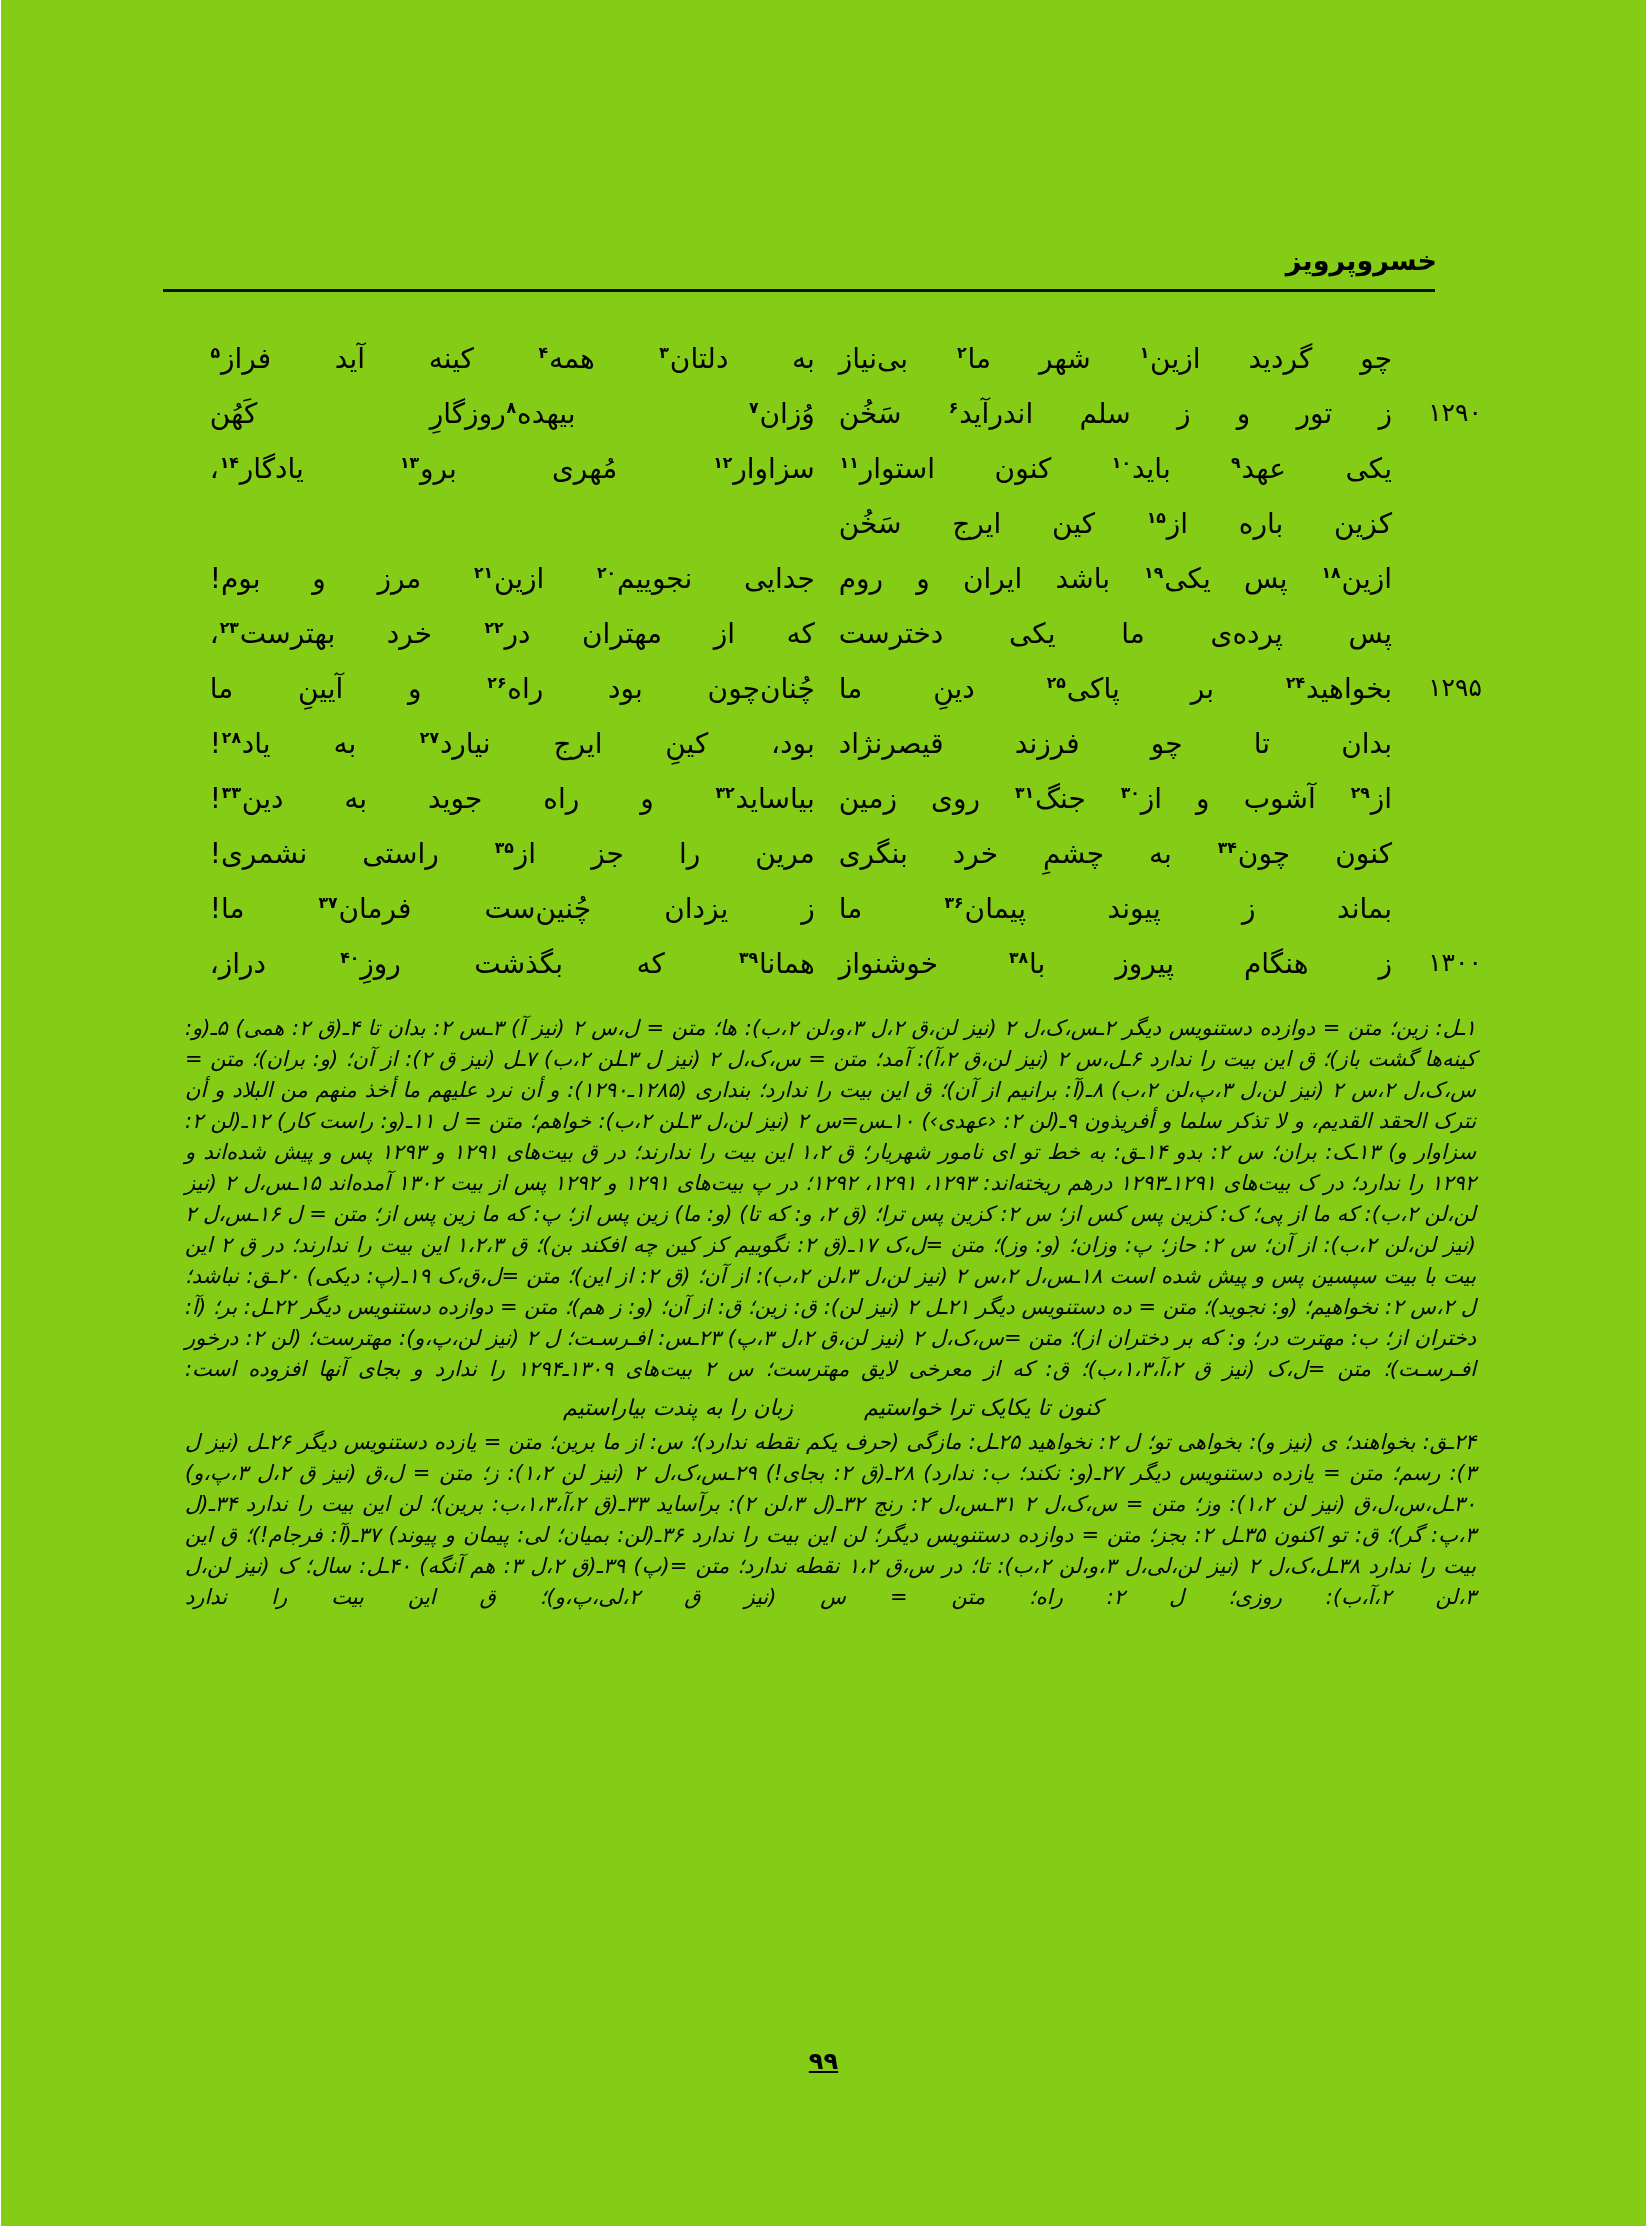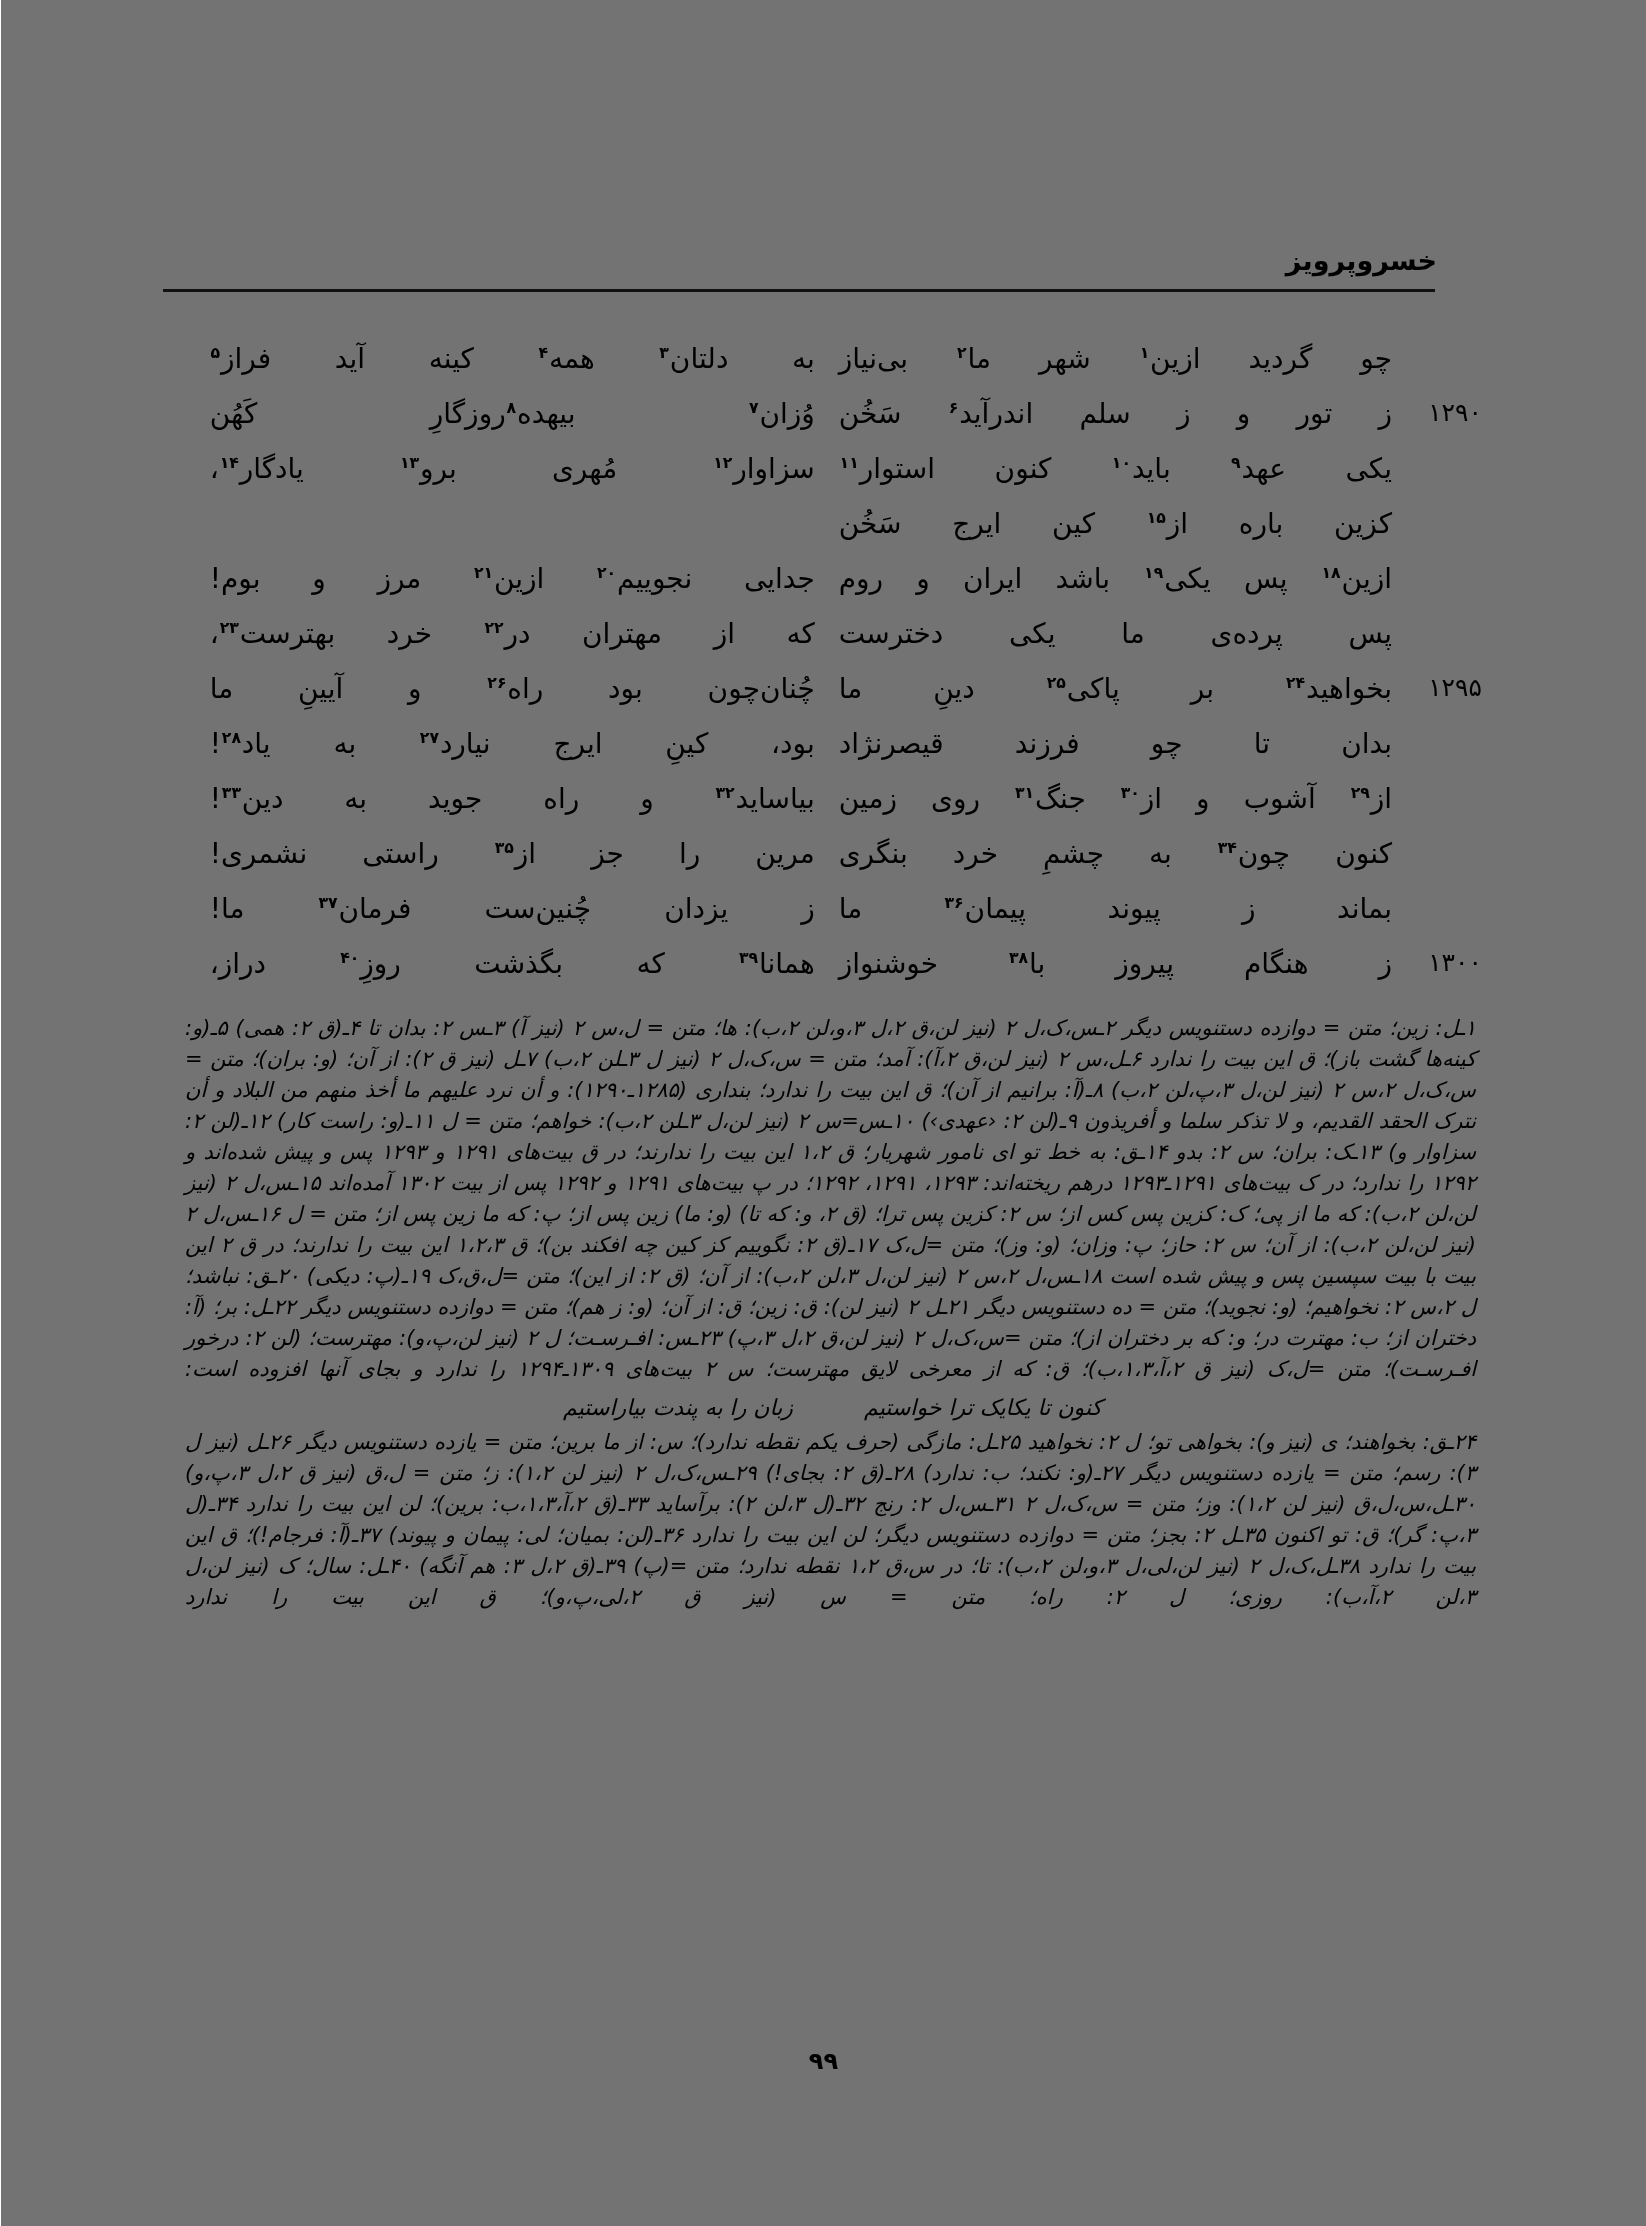--- a/index.html
+++ b/index.html
@@ -12,21 +12,21 @@
     width: 1647px;
     height: 2226px;
     position: relative;
     font-family: "DejaVu Sans", "Liberation Sans", sans-serif;
     color: #000000;
     overflow: hidden;
   }
   .page {
     position: absolute;
     inset: 0;
-    background: #737373;
+    background: #84cc16;
   }
 
   
   .running-head {
     position: absolute;
     top: 247px;
     right: 210px;
     left: 210px;
     text-align: right;
   }
@@ -142,20 +142,21 @@
 
   
   .folio {
     position: absolute;
     top: 2047px;
     left: 0;
     right: 0;
     text-align: center;
     font-size: 24px;
     font-weight: 600;
+    text-decoration: underline;
   }
 </style>
 </head>
 <body>
 
 <div class="page">
 
   <div class="running-head">
     <span class="rh-title">خسروپرویز</span>
   </div>

